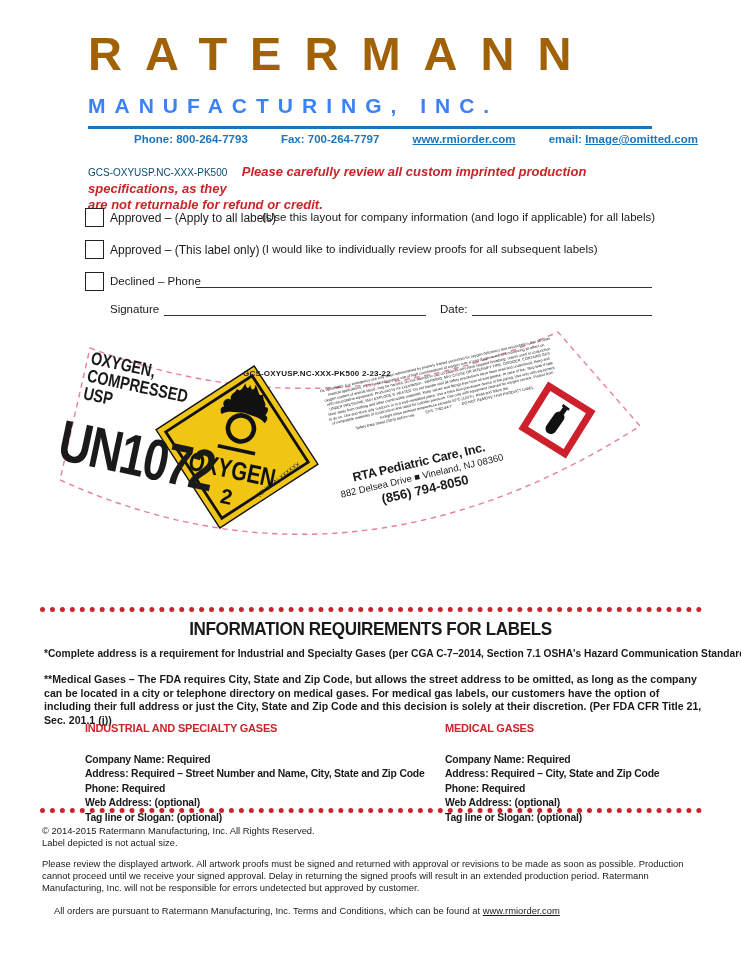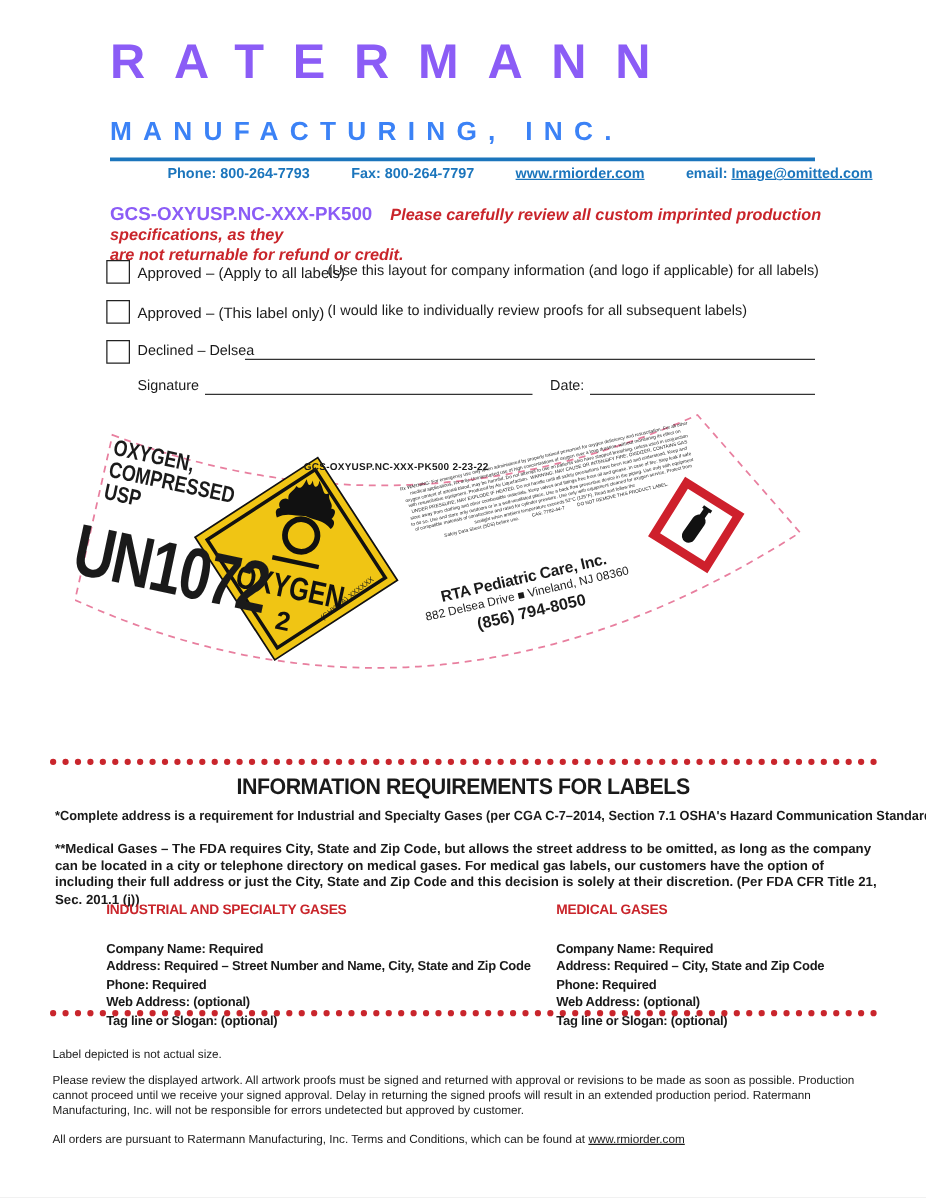--- a/index.html
+++ b/index.html
@@ -1,32 +1,32 @@
 <!DOCTYPE html>
 <html><head>
 <meta charset="utf-8">
 <style>
   html,body{margin:0;padding:0;background:#e8e8e8;}
   .page{position:relative;width:741px;height:958px;background:#ffffff;overflow:hidden;
         font-family:"Liberation Sans",sans-serif;color:#1a1a1a;}
   .abs{position:absolute;}
 
   
-  .logo1{left:88px;top:30px;width:570px;font-size:39px;font-weight:900;color:#8b5cf6;
+  .logo1{left:88px;top:30px;width:570px;font-size:47px;font-weight:900;color:#a16207;
          letter-spacing:23px;white-space:nowrap;overflow:hidden;line-height:1;}
   .logo2{left:88px;top:94px;width:570px;font-size:21px;font-weight:bold;color:#3b82f6;
          letter-spacing:9px;white-space:nowrap;overflow:hidden;}
   .bluerule{left:88px;top:126px;width:564px;height:3px;background:#1b75bc;}
   .contact{left:88px;top:133px;width:564px;display:flex;justify-content:space-between;
            font-size:11.5px;font-weight:bold;color:#1b75bc;padding-left:46px;}
   .contact a{color:#1b75bc;text-decoration:underline;}
 
   
   .sku-line{left:88px;top:164px;width:575px;font-size:13px;line-height:16px;}
-  .sku{font-weight:bold;color:#8b5cf6;font-size:15px;}
+  .sku{font-weight:normal;color:#0c4a6e;font-size:10px;}
   .notice{font-style:italic;font-weight:bold;color:#c9252b;}
 
   
   .chk{width:17px;height:17px;border:1.6px solid #222;background:#fff;}
   .rowlbl{font-size:12px;font-weight:normal;}
   .rowdesc{font-size:11.5px;}
   .plain{font-size:11.5px;}
   .fieldline{border-bottom:1.2px solid #333;height:1px;}
 
   
@@ -58,54 +58,54 @@
   .col-left{left:85px;}
   .col-right{left:445px;}
   .col-head{color:#c9252b;font-weight:bold;font-size:11px;margin-bottom:19px;letter-spacing:-.2px;}
   .col-line{font-size:10.4px;font-weight:bold;line-height:14.4px;letter-spacing:-.2px;}
 
   
   .foot{left:42px;font-size:9.4px;line-height:11.8px;}
   .f1{top:825px;}
   .f2{top:837px;}
   .f3{top:858px;width:662px;}
-  .f4{top:905px;width:662px;}
+  .f4{top:905px;width:662px;margin-left:12px;}
   .f4 a{color:#1a1a1a;text-decoration:underline;}
 </style>
 </head>
 <body>
 
 <div class="page">
 
   <div class="abs logo1">RATERMANN</div>
   <div class="abs logo2">MANUFACTURING,  INC.</div>
   <div class="abs bluerule"></div>
   <div class="abs contact">
     <span>Phone: 800-264-7793</span>
-    <span>Fax: 800-264-7797</span>
+    <span>Fax: 700-264-7797</span>
     <a>www.rmiorder.com</a>
     <span><span>email: </span><a>Image@omitted.com</a></span>
   </div>
 
   <div class="abs sku-line">
     <span class="sku">GCS-OXYUSP.NC-XXX-PK500</span>&nbsp;&nbsp;&nbsp;
     <span class="notice">Please carefully review all custom imprinted production specifications, as they</span><br>
     <span class="notice">are not returnable for refund or credit.</span>
   </div>
 
   <div class="abs chk" style="left:85px;top:208px;"></div>
   <div class="abs rowlbl" style="left:110px;top:211px;">Approved – (Apply to all labels)</div>
   <div class="abs rowdesc" style="left:262px;top:211px;">(Use this layout for company information (and logo if applicable) for all labels)</div>
 
   <div class="abs chk" style="left:85px;top:240px;"></div>
   <div class="abs rowlbl" style="left:110px;top:243px;">Approved – (This label only)</div>
   <div class="abs rowdesc" style="left:262px;top:243px;">(I would like to individually review proofs for all subsequent labels)</div>
 
   <div class="abs chk" style="left:85px;top:272px;"></div>
-  <div class="abs plain" style="left:110px;top:275px;">Declined – Delsea</div>
+  <div class="abs plain" style="left:110px;top:275px;">Declined – Phone</div>
   <div class="abs fieldline" style="left:196px;top:286px;width:456px;"></div>
 
   <div class="abs plain" style="left:110px;top:303px;">Signature</div>
   <div class="abs fieldline" style="left:164px;top:314px;width:262px;"></div>
   <div class="abs plain" style="left:440px;top:303px;">Date:</div>
   <div class="abs fieldline" style="left:472px;top:314px;width:180px;"></div>
 
   <div class="abs proof">
     <svg width="610" height="225" viewBox="0 0 610 225">
 
@@ -176,19 +176,20 @@
   <div class="abs col col-right">
     <div class="col-head">MEDICAL GASES</div>
     <div class="col-line">Company Name: Required</div>
     <div class="col-line">Address: Required – City, State and Zip Code</div>
     <div class="col-line">Phone: Required</div>
     <div class="col-line">Web Address:  (optional)</div>
     <div class="col-line">Tag line or Slogan:  (optional)</div>
   </div>
   <div class="abs dots2"></div>
 
+  <div class="abs foot f1">© 2014-2015 Ratermann Manufacturing, Inc. All Rights Reserved.</div>
   <div class="abs foot f2">Label depicted is not actual size.</div>
   <div class="abs foot f3">Please review the displayed artwork. All artwork proofs must be signed and returned with approval or revisions to be made as soon as possible. Production cannot proceed until we receive your signed approval. Delay in returning the signed proofs will result in an extended production period. Ratermann Manufacturing, Inc. will not be responsible for errors undetected but approved by customer.</div>
   <div class="abs foot f4">
     <span>All orders are pursuant to Ratermann Manufacturing, Inc. Terms and Conditions, which can be found at </span><a>www.rmiorder.com</a>
   </div>
 
 </div>
 
 </body></html>

